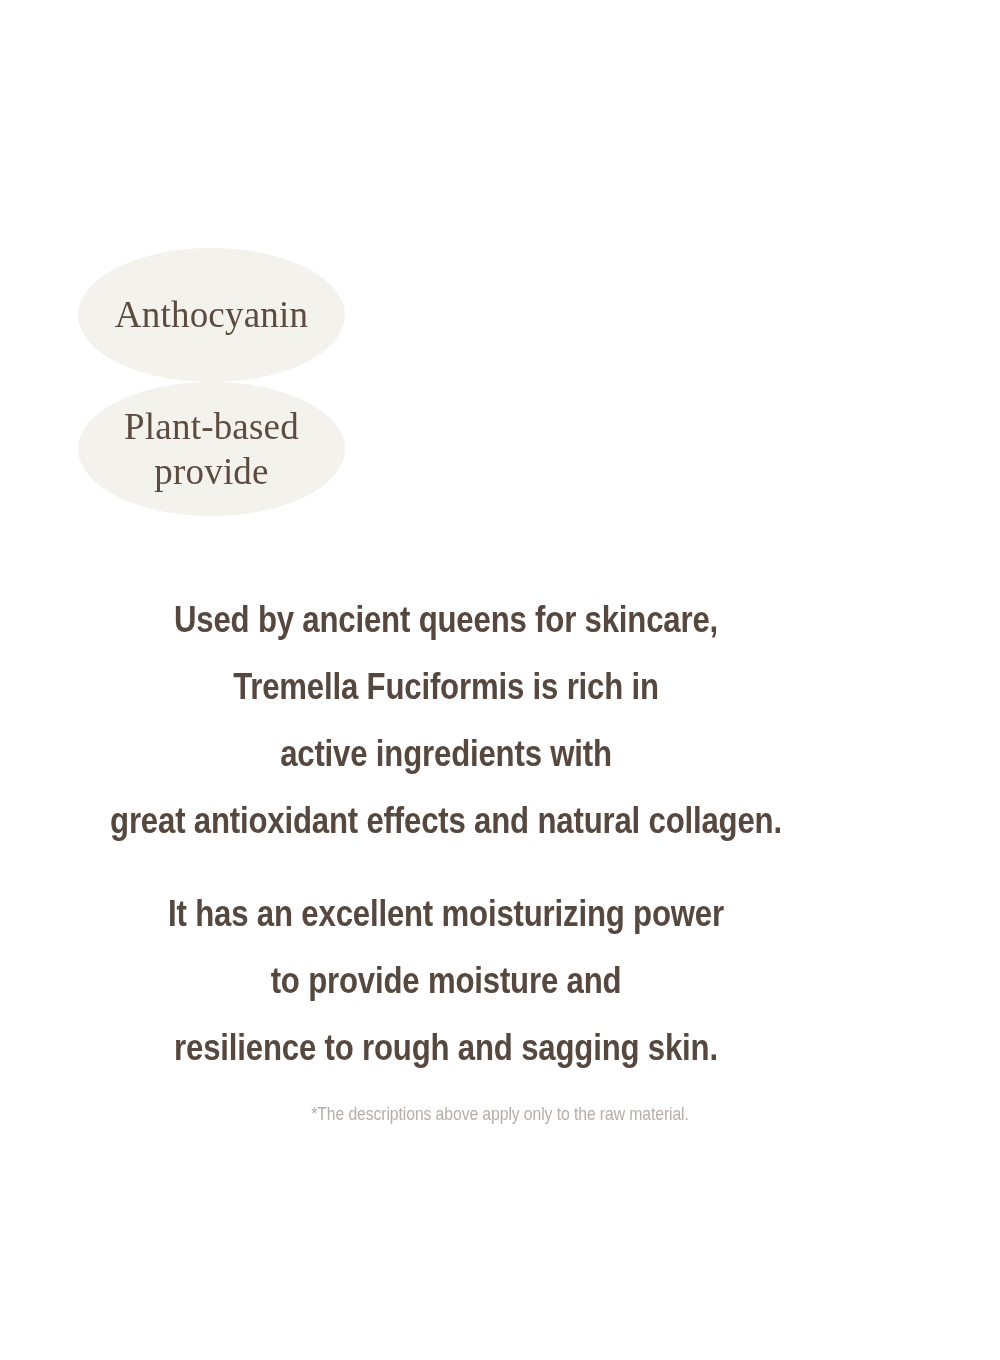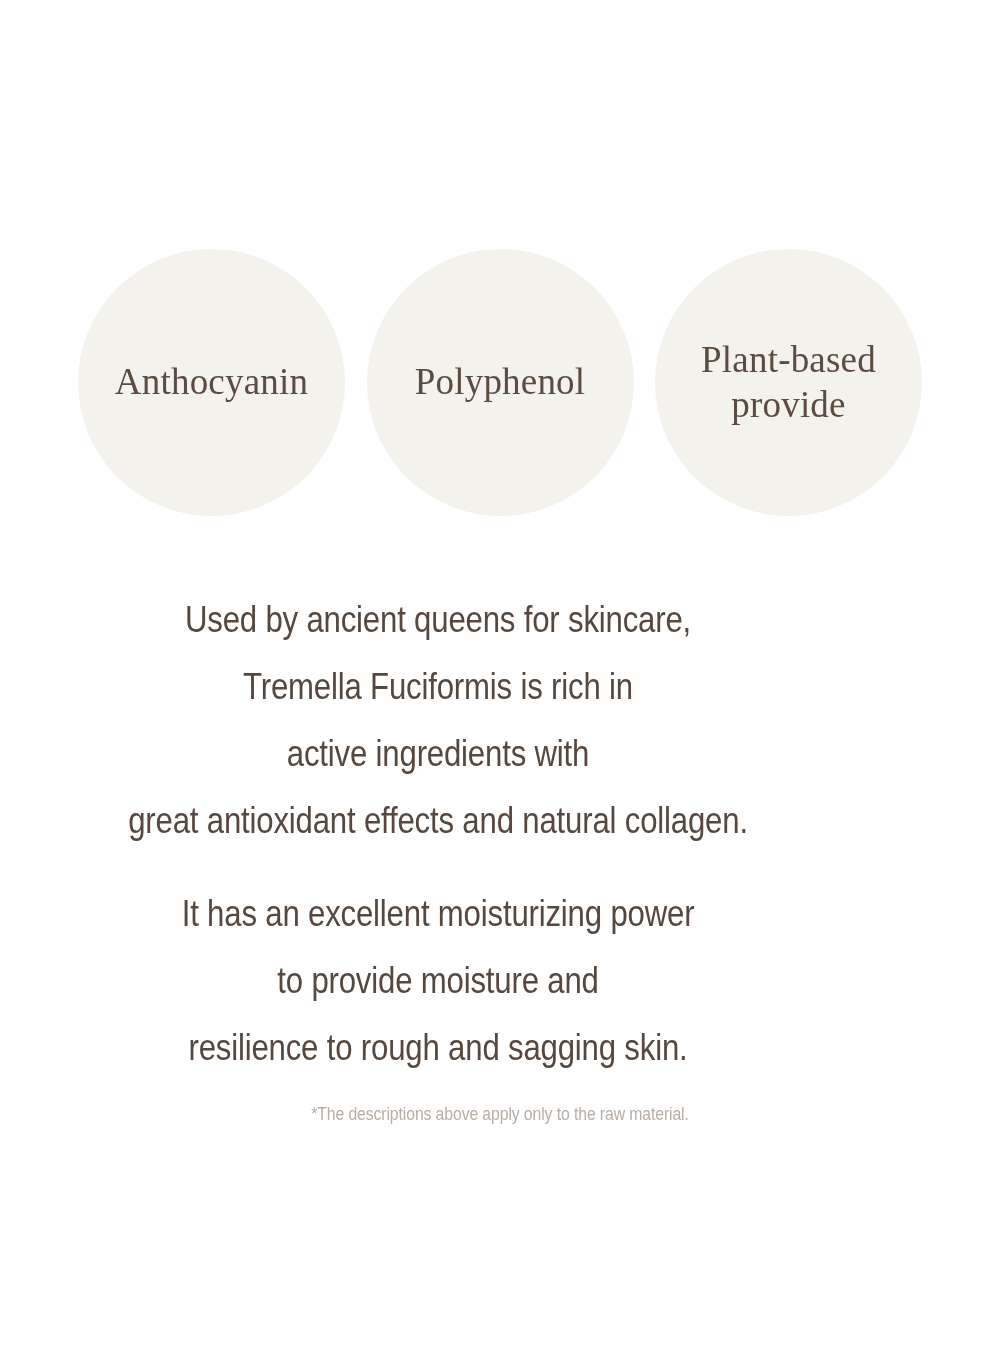--- a/index.html
+++ b/index.html
@@ -21,23 +21,22 @@
   }
 
   
   .circles-row {
     position: absolute;
     top: 248px;
     left: 78px;
     width: 844px;
     height: 268px;
     display: flex;
-    flex-direction: row;
+    flex-direction: column;
     justify-content: space-between;
-    align-items: center;
   }
   .circle {
     width: 267px;
     height: 267px;
     border-radius: 50%;
     background: #f4f2ed;
     display: flex;
     align-items: center;
     justify-content: center;
     text-align: center;
@@ -53,23 +52,24 @@
     white-space: pre-line;
   }
   .circle-3 .circle-label {
     line-height: 1.22;
   }
 
   
   .body-copy {
     position: absolute;
     top: 586px;
-    left: 8px;
+    left: 16px;
     width: 860px;
     text-align: center;
+    font-weight: bold;
   }
   .para {
     font-family: "Liberation Sans", sans-serif;
     font-size: 36px;
     line-height: 67px;
     color: #56483f;
     letter-spacing: -0.2px;
     transform: scaleX(0.865);
     transform-origin: center top;
     white-space: pre-line;
@@ -99,23 +99,20 @@
 <body>
 
 <div class="page">
 
   <div class="circles-row">
 
     <div class="circle circle-1">
       <span class="circle-label">Anthocyanin</span>
     </div>
 
-    <div class="circle circle-2">
-      <span class="circle-label">Polyphenol</span>
-    </div>
 
     <div class="circle circle-3">
       <span class="circle-label">Plant-based
 provide</span>
     </div>
 
   </div>
 
   <div class="body-copy">
     <p class="para para-1">Used by ancient queens for skincare,

